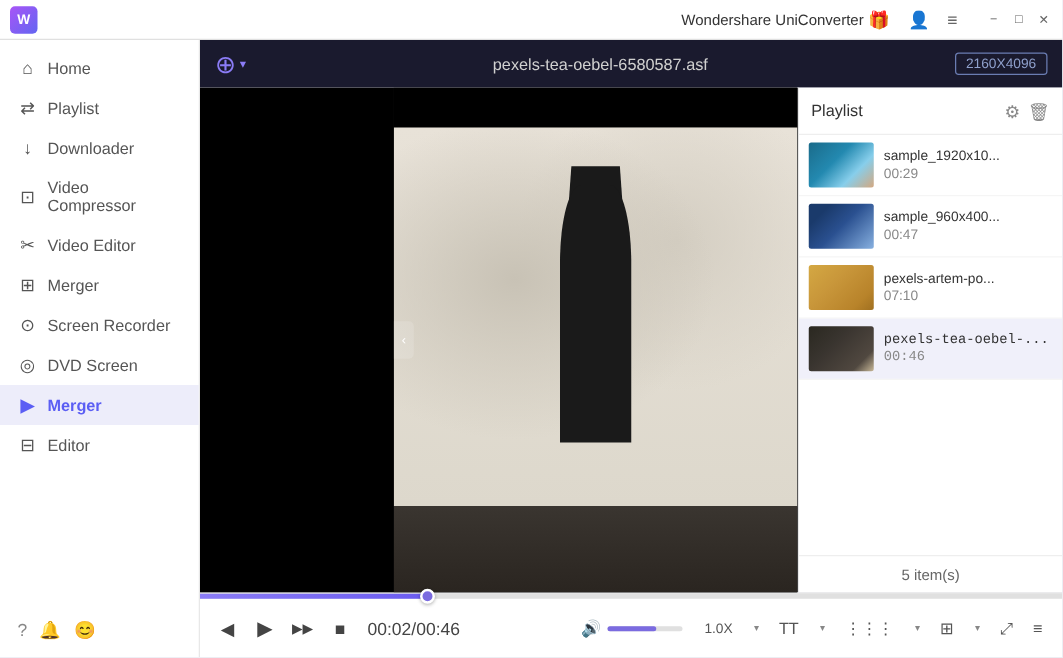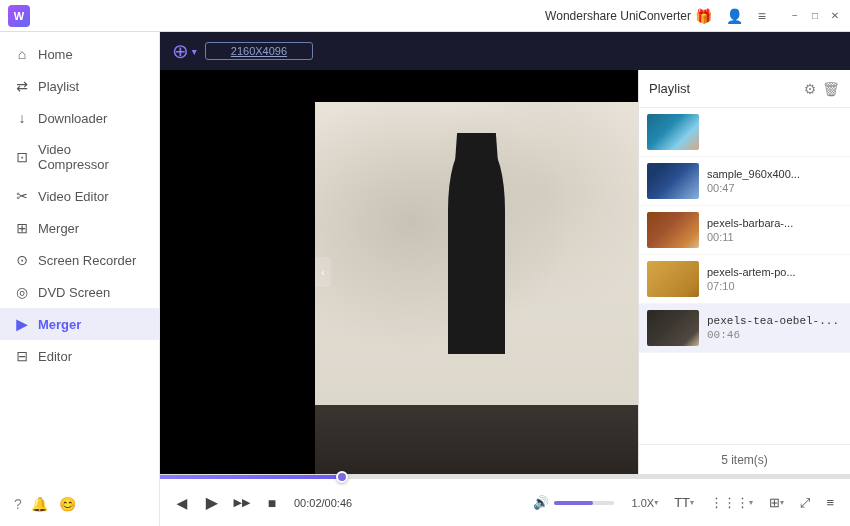--- a/index.html
+++ b/index.html
@@ -112,23 +112,22 @@
     }
     .add-btn-arrow { font-size: 10px; color: #8b7cf6; }
     .filename {
       flex: 1; text-align: center;
       color: #d0d0d0; font-size: 13px;
     }
     .resolution-badge {
       border: 1px solid #6b7db3;
       color: #8fa0cc;
       font-size: 11px;
-      padding: 2px 25px;
+      padding: 2px 8px;
       border-radius: 3px;
-      text-decoration: underline;
     }
 
     
     .player-body {
       flex: 1;
       display: flex;
       overflow: hidden;
     }
 
     
@@ -285,21 +284,21 @@
       width: 24px; height: 24px;
       display: flex; align-items: center; justify-content: center;
       cursor: pointer; color: #444; font-size: 14px;
       border-radius: 3px;
       flex-shrink: 0;
     }
     .ctrl-btn.play-btn {
       font-size: 16px;
     }
     .time-display {
-      font-size: 11px; color: #444;
+      font-size: 14px; color: #444;
       margin: 0 4px;
       white-space: nowrap;
     }
     .ctrl-spacer { flex: 1; }
     .volume-section {
       display: flex; align-items: center; gap: 4px;
     }
     .volume-icon { font-size: 13px; color: #666; cursor: pointer; }
     .volume-slider {
       width: 60px; height: 4px;
@@ -310,21 +309,21 @@
     .volume-fill {
       height: 100%;
       background: #7b6be0;
       border-radius: 2px;
       width: 65%;
     }
     .right-controls {
       display: flex; align-items: center; gap: 4px; margin-left: 6px;
     }
     .right-ctrl-btn {
-      display: flex; align-items: center; gap: 0;
+      display: flex; align-items: center; gap: 17px;
       padding: 3px 5px; border-radius: 3px;
       cursor: pointer; color: #555; font-size: 11px;
       border: 1px solid transparent;
       justify-content: center;
     }
     .right-ctrl-icon { font-size: 13px; }
     .right-ctrl-arrow { font-size: 8px; color: #888; }
 
     
     .playlist-items::-webkit-scrollbar { width: 4px; }
@@ -399,20 +398,21 @@
     </div>
   </div>
 
   <div class="content-area">
 
     <div class="player-header">
       <div class="add-btn">
         <span style="font-size:20px; color:#8b7cf6;">⊕</span>
         <span class="add-btn-arrow">▾</span>
       </div>
+      <span class="filename">pexels-tea-oebel-6580587.asf</span>
       <div class="resolution-badge">2160X4096</div>
     </div>
 
     <div class="player-body">
 
       <div class="video-area">
         <div class="video-left-panel"></div>
         <div class="video-main">
 
           <div style="width:100%; height:100%; background:#000; position:relative; overflow:hidden;">
@@ -441,37 +441,34 @@
       <div class="playlist-panel">
         <div class="playlist-header">
           <span class="playlist-title">Playlist</span>
           <span class="playlist-header-icon">⚙</span>
           <span class="playlist-header-icon">🗑</span>
         </div>
         <div class="playlist-items">
 
           <div class="playlist-item">
             <div class="playlist-thumb thumb-1"></div>
+            <div class="playlist-item-info">
+              <div class="playlist-item-name">sample_1920x10...</div>
+              <div class="playlist-item-duration">00:29</div>
+            </div>
           </div>
 
           <div class="playlist-item">
             <div class="playlist-thumb thumb-2"></div>
             <div class="playlist-item-info">
               <div class="playlist-item-name">sample_960x400...</div>
               <div class="playlist-item-duration">00:47</div>
             </div>
           </div>
 
-          <div class="playlist-item">
-            <div class="playlist-thumb thumb-3"></div>
-            <div class="playlist-item-info">
-              <div class="playlist-item-name">pexels-barbara-...</div>
-              <div class="playlist-item-duration">00:11</div>
-            </div>
-          </div>
 
           <div class="playlist-item">
             <div class="playlist-thumb thumb-4"></div>
             <div class="playlist-item-info">
               <div class="playlist-item-name">pexels-artem-po...</div>
               <div class="playlist-item-duration">07:10</div>
             </div>
           </div>
 
           <div class="playlist-item active">

